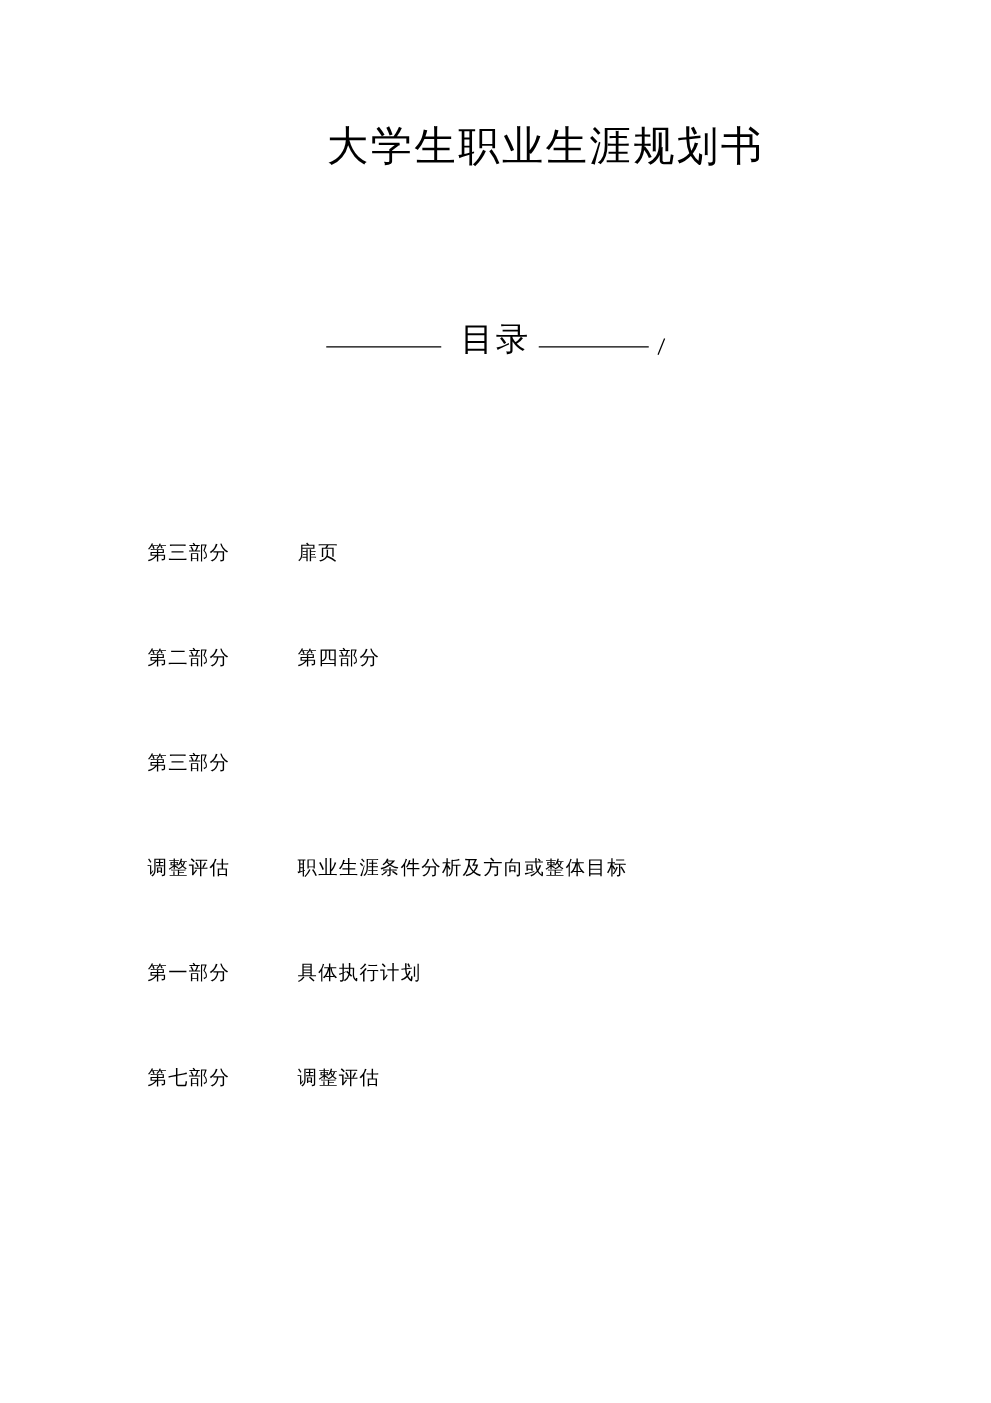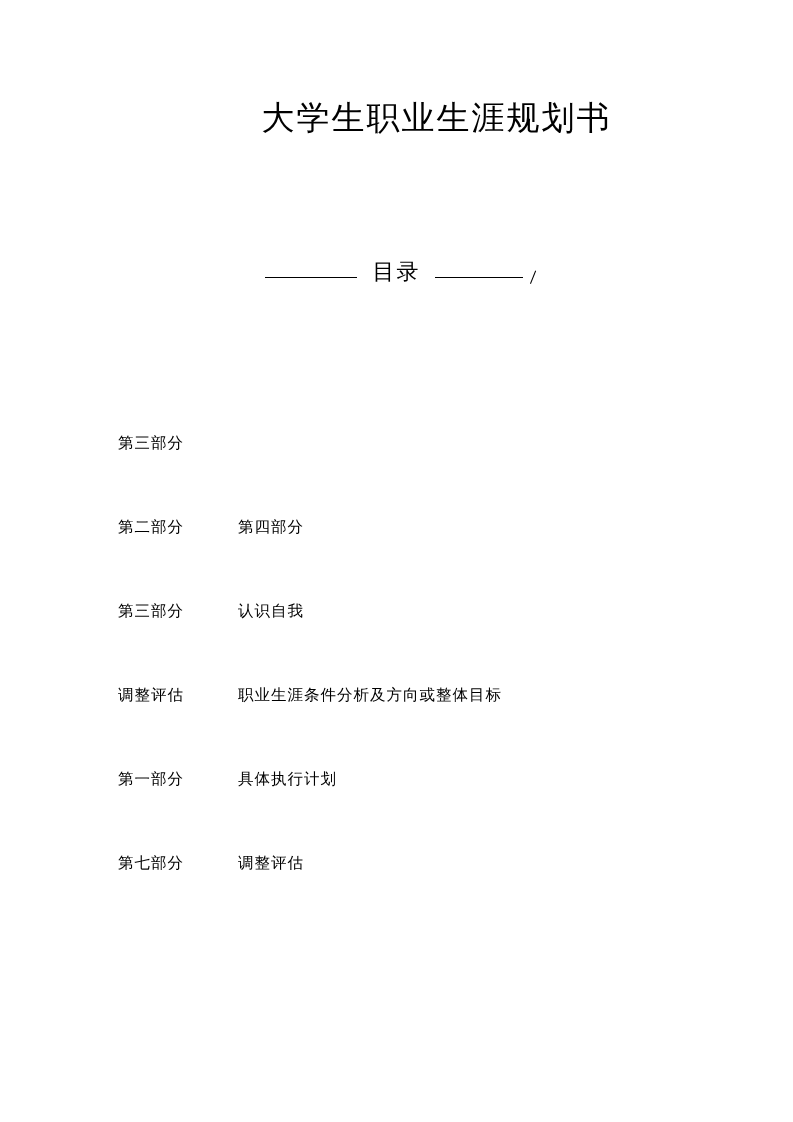--- a/index.html
+++ b/index.html
@@ -37,21 +37,21 @@
     left: 0;
     width: 793px;
     text-align: center;
   }
   .toc-heading-inner {
     display: inline-block;
     position: relative;
     padding: 0 4px;
   }
   .toc-heading {
-    font-size: 22px;
+    font-size: 26px;
     line-height: 34px;
     letter-spacing: 2px;
     position: relative;
     display: inline-block;
     padding: 0 8px;
   }
   
   .rule-left, .rule-right {
     position: absolute;
     top: 22px;
@@ -109,30 +109,30 @@
       <span class="toc-heading">目录</span>
       <span class="rule-right"></span>
       <span class="rule-tick"></span>
     </span>
   </div>
 
   <div class="toc-list">
 
     <div class="toc-row">
       <span class="toc-part">第三部分</span>
+      <span class="toc-label">扉页</span>
     </div>
 
     <div class="toc-row">
       <span class="toc-part">第二部分</span>
       <span class="toc-label">第四部分</span>
     </div>
 
     <div class="toc-row">
       <span class="toc-part">第三部分</span>
-      <span class="toc-label">认识自我</span>
     </div>
 
     <div class="toc-row">
       <span class="toc-part">调整评估</span>
       <span class="toc-label">职业生涯条件分析及方向或整体目标</span>
     </div>
 
 
     <div class="toc-row">
       <span class="toc-part">第一部分</span>

